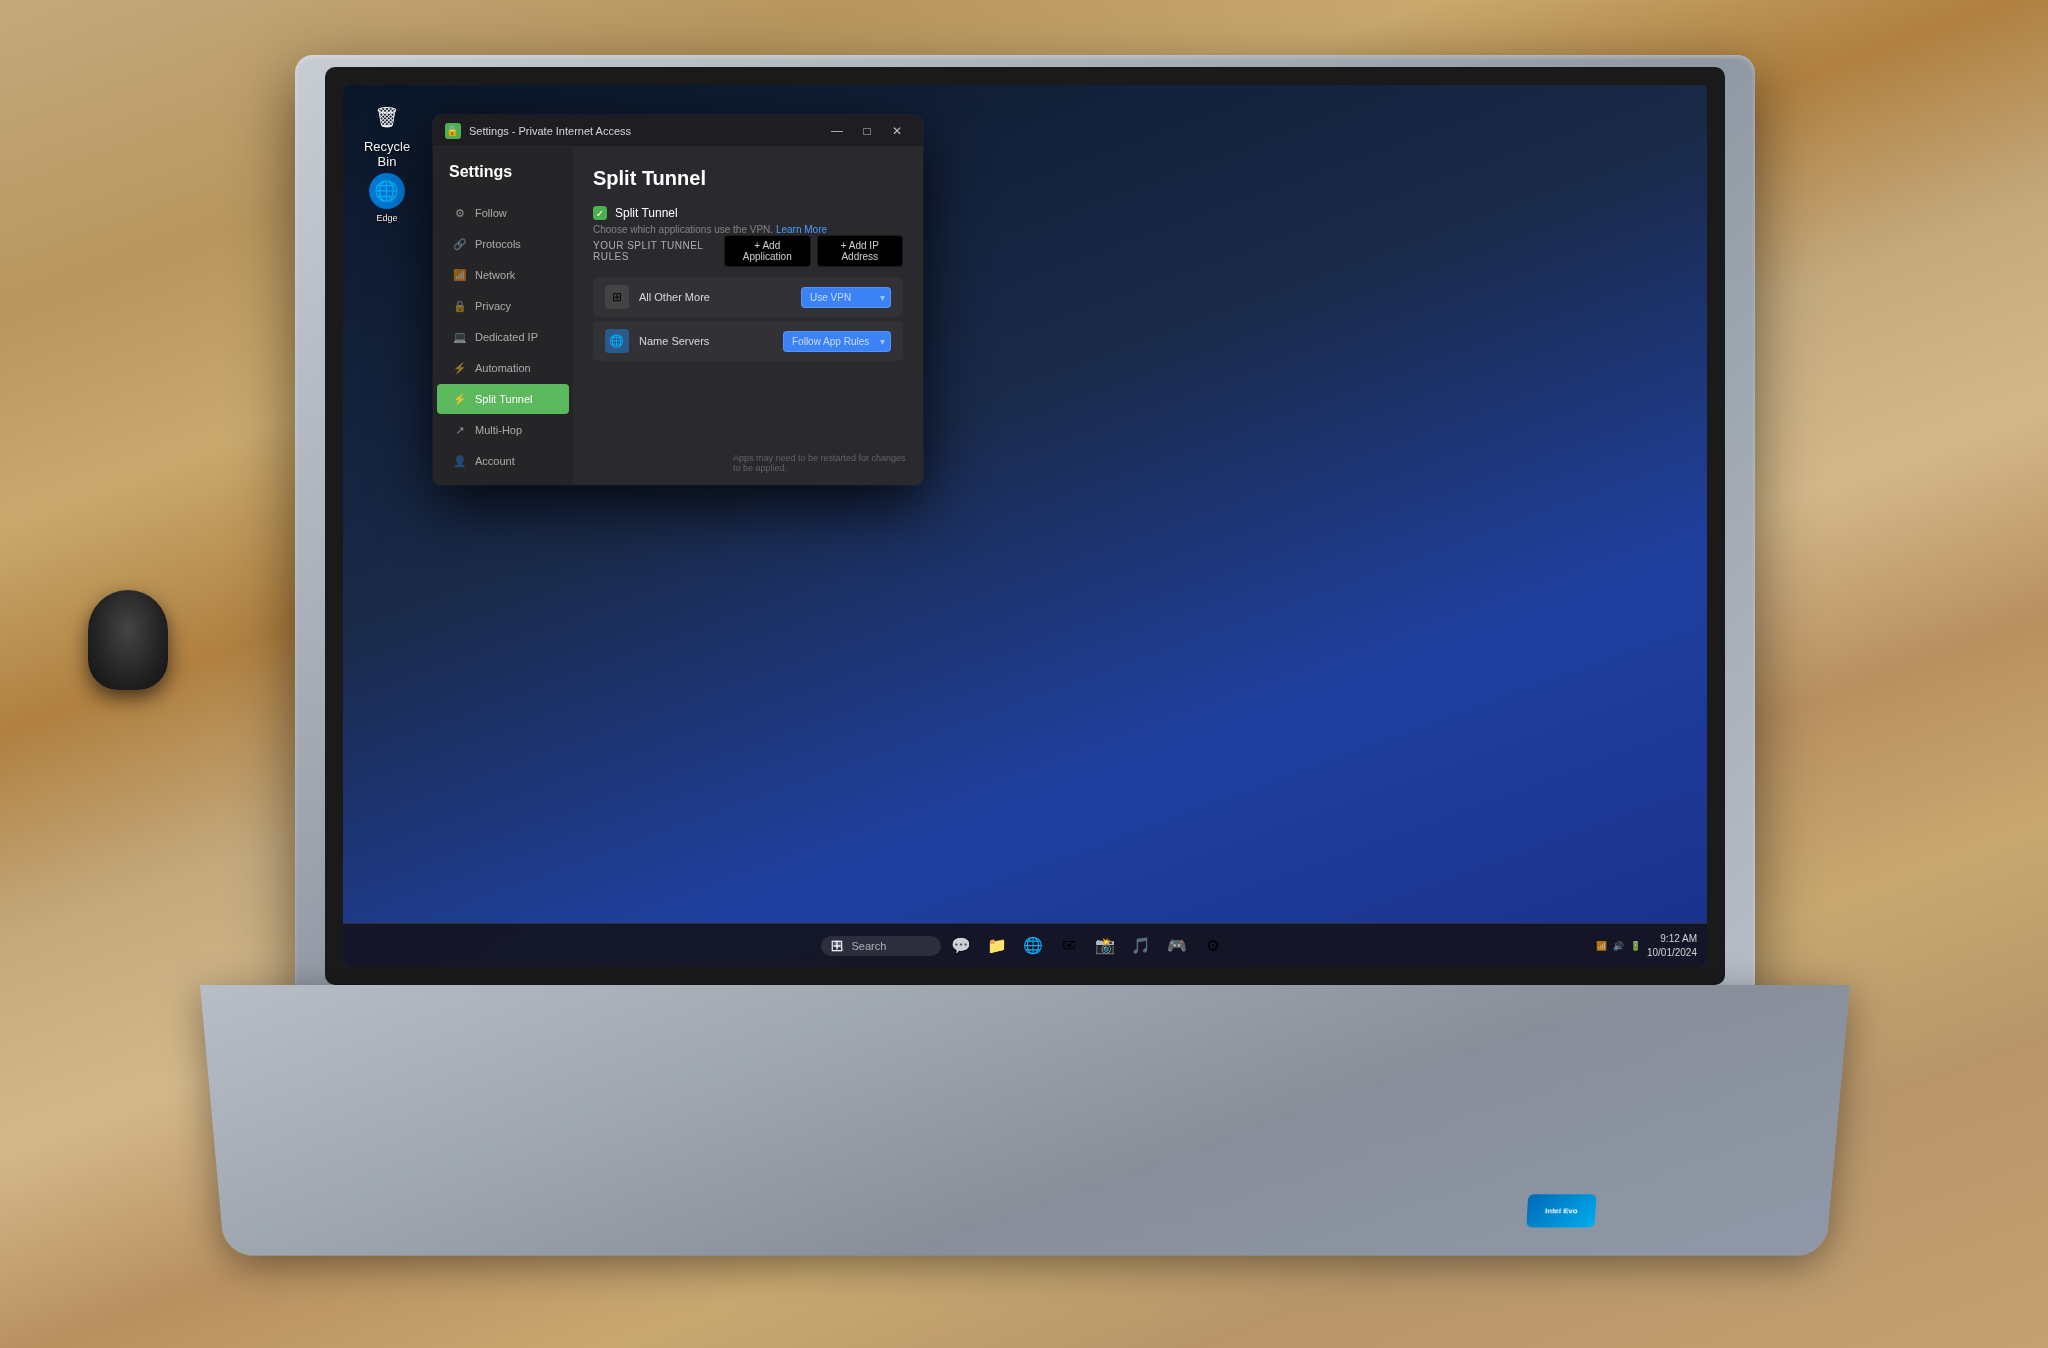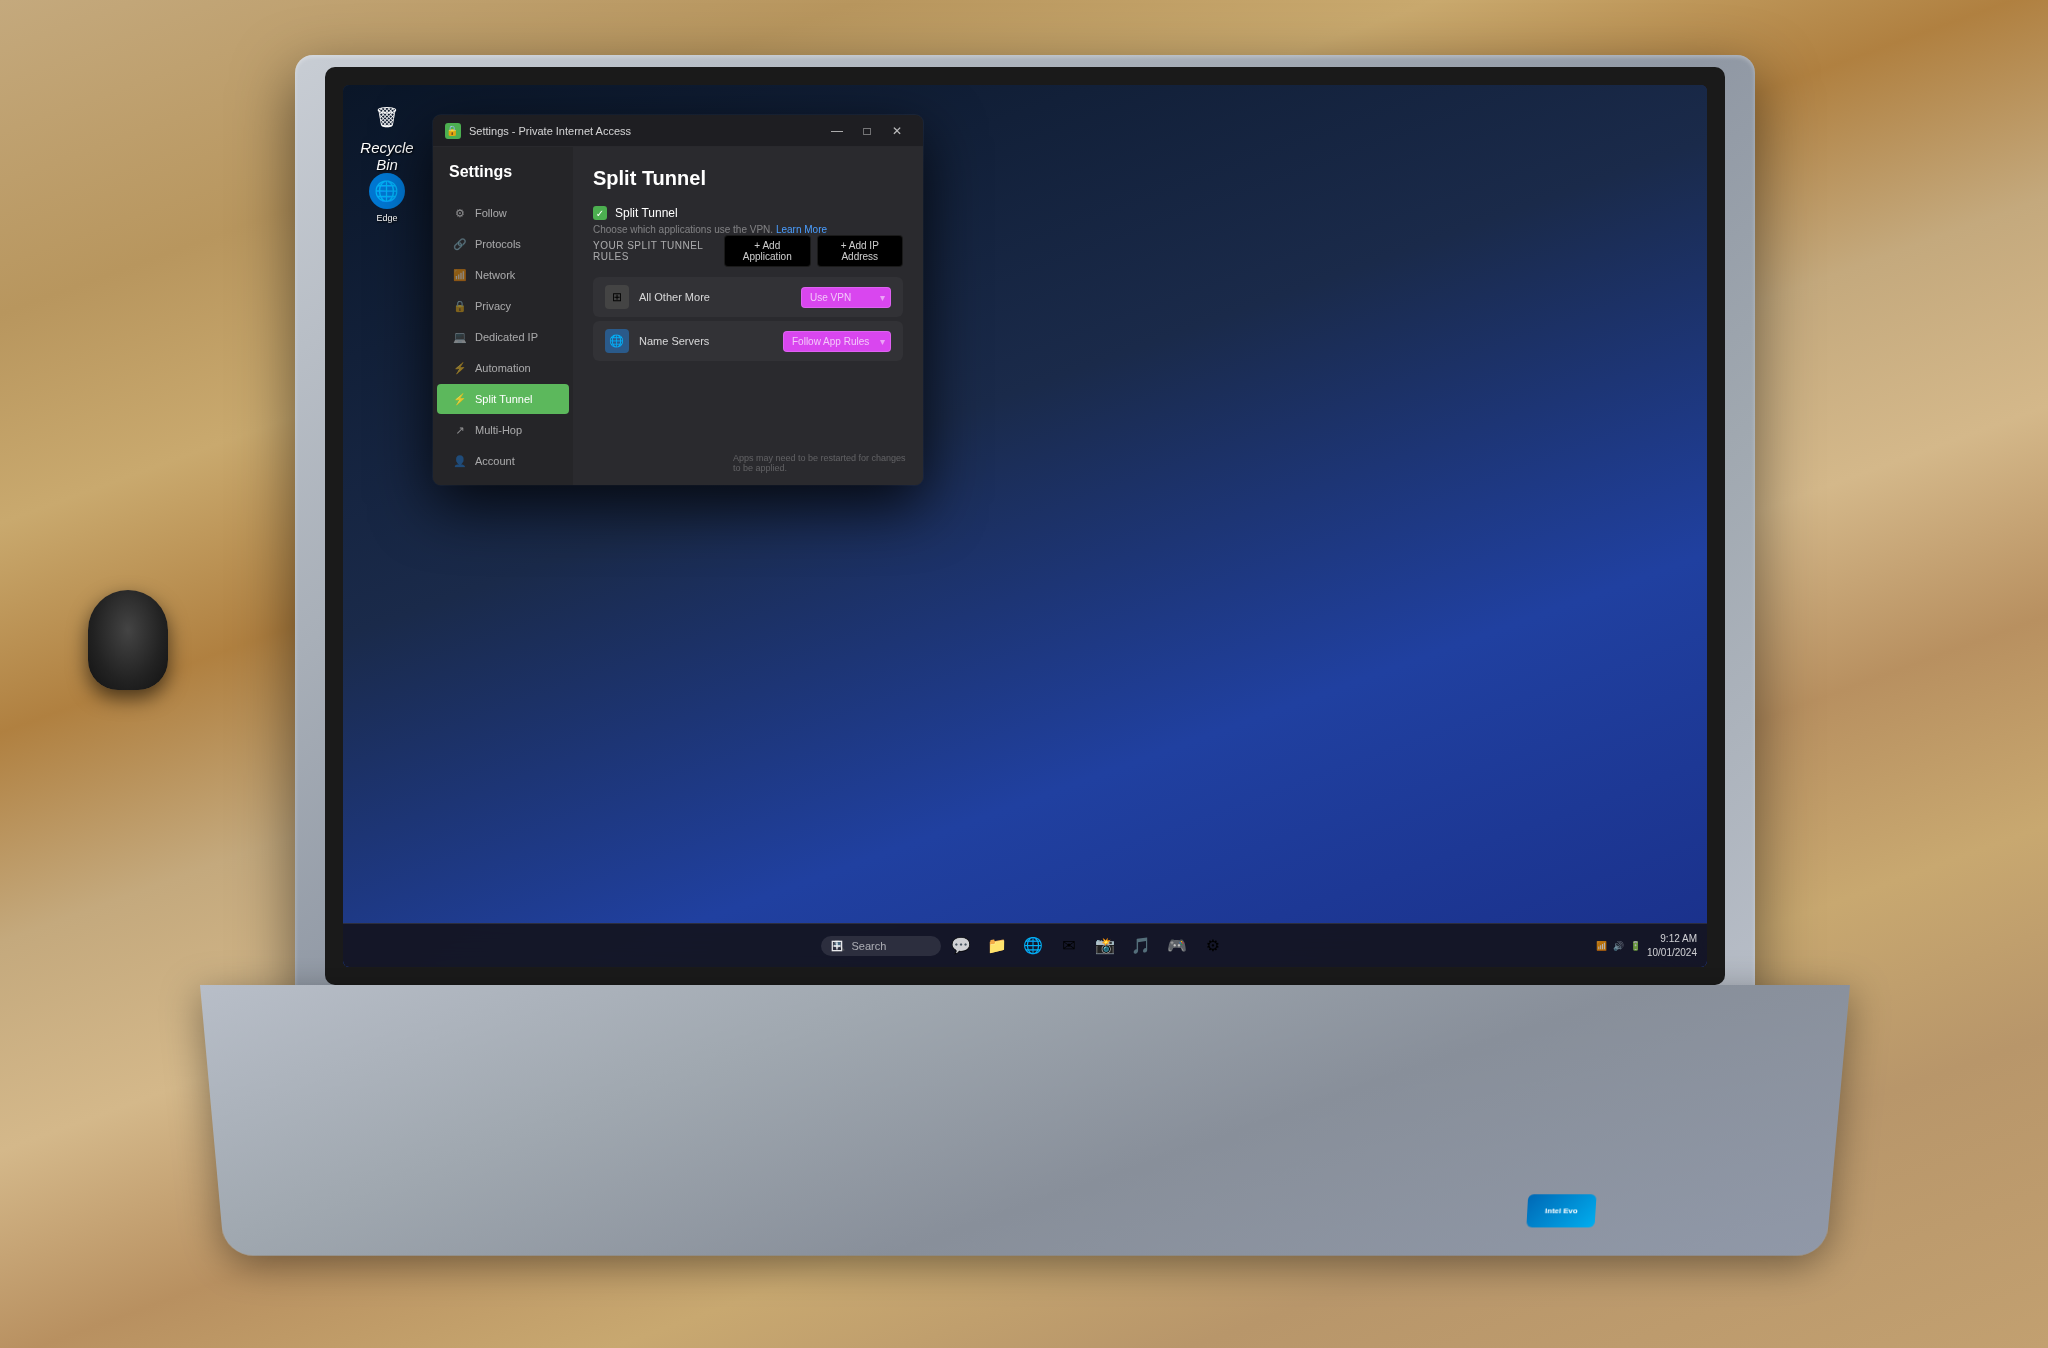--- a/index.html
+++ b/index.html
@@ -406,21 +406,21 @@
       position: absolute;
       right: 6px;
       top: 50%;
       transform: translateY(-50%);
       color: rgba(255,255,255,0.5);
       font-size: 10px;
       pointer-events: none;
     }
 
     select.rule-dropdown {
-      background: #d946ef;
+      background: #3b82f6;
       border: 1px solid rgba(255,255,255,0.15);
       color: rgba(255,255,255,0.7);
       font-size: 10px;
       padding: 4px 20px 4px 8px;
       border-radius: 4px;
       cursor: pointer;
     }
 
     .footer-note {
       color: rgba(255,255,255,0.25);
@@ -517,21 +517,21 @@
 <div class="mouse"></div>
 
 <div class="laptop-outer">
   <div class="laptop-bezel">
     <div class="laptop-screen">
 
       <div class="win-wallpaper"></div>
 
       <div class="desktop-icon" style="position:absolute; top:14px; left:14px;">
         <div class="desktop-icon-img">🗑</div>
-        <span style="color:white;font-size:15px;text-shadow:1px 1px 2px black;font-style:italic;">Recycle Bin</span>
+        <span style="color:white;font-size:13px;text-shadow:1px 1px 2px black;">Recycle Bin</span>
       </div>
 
       <div class="desktop-icon" style="position:absolute; top:88px; left:14px;">
         <div class="desktop-icon-img" style="background:#0078d4;border-radius:50%;">🌐</div>
         <span style="color:white;font-size:9px;text-shadow:1px 1px 2px black;">Edge</span>
       </div>
 
       <div class="pia-window">
 
         <div class="window-titlebar">

